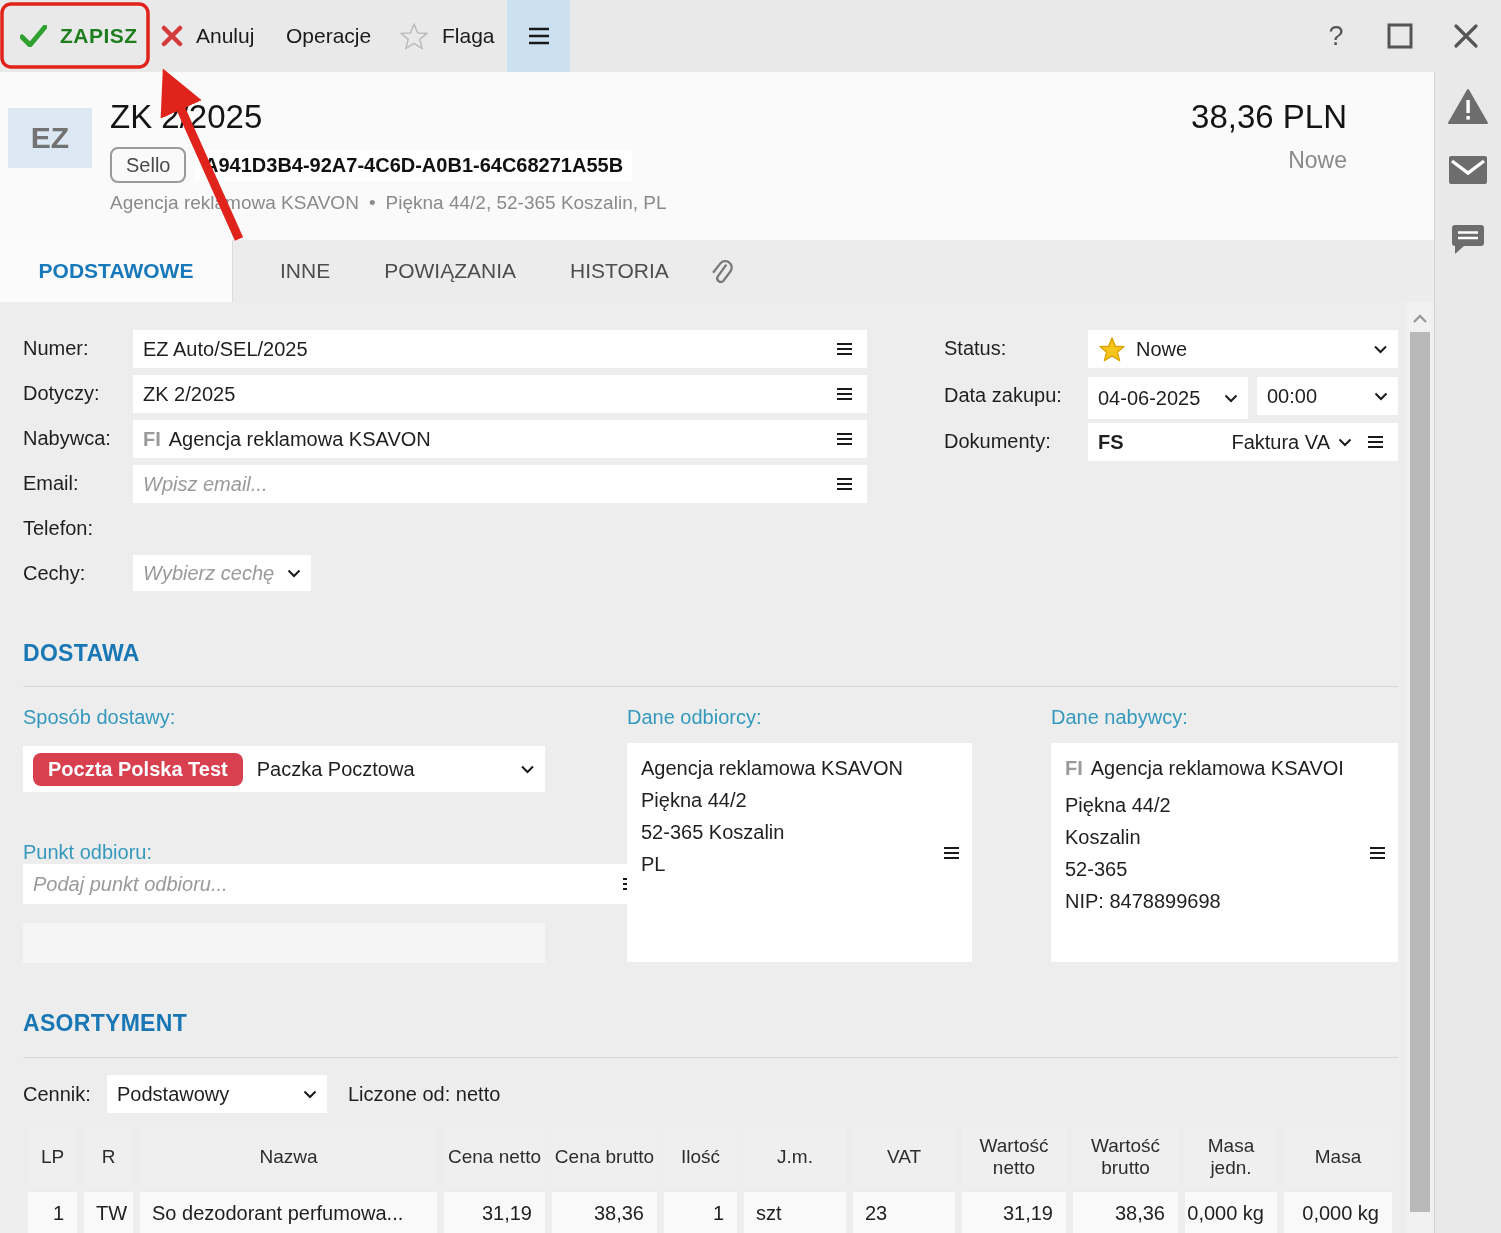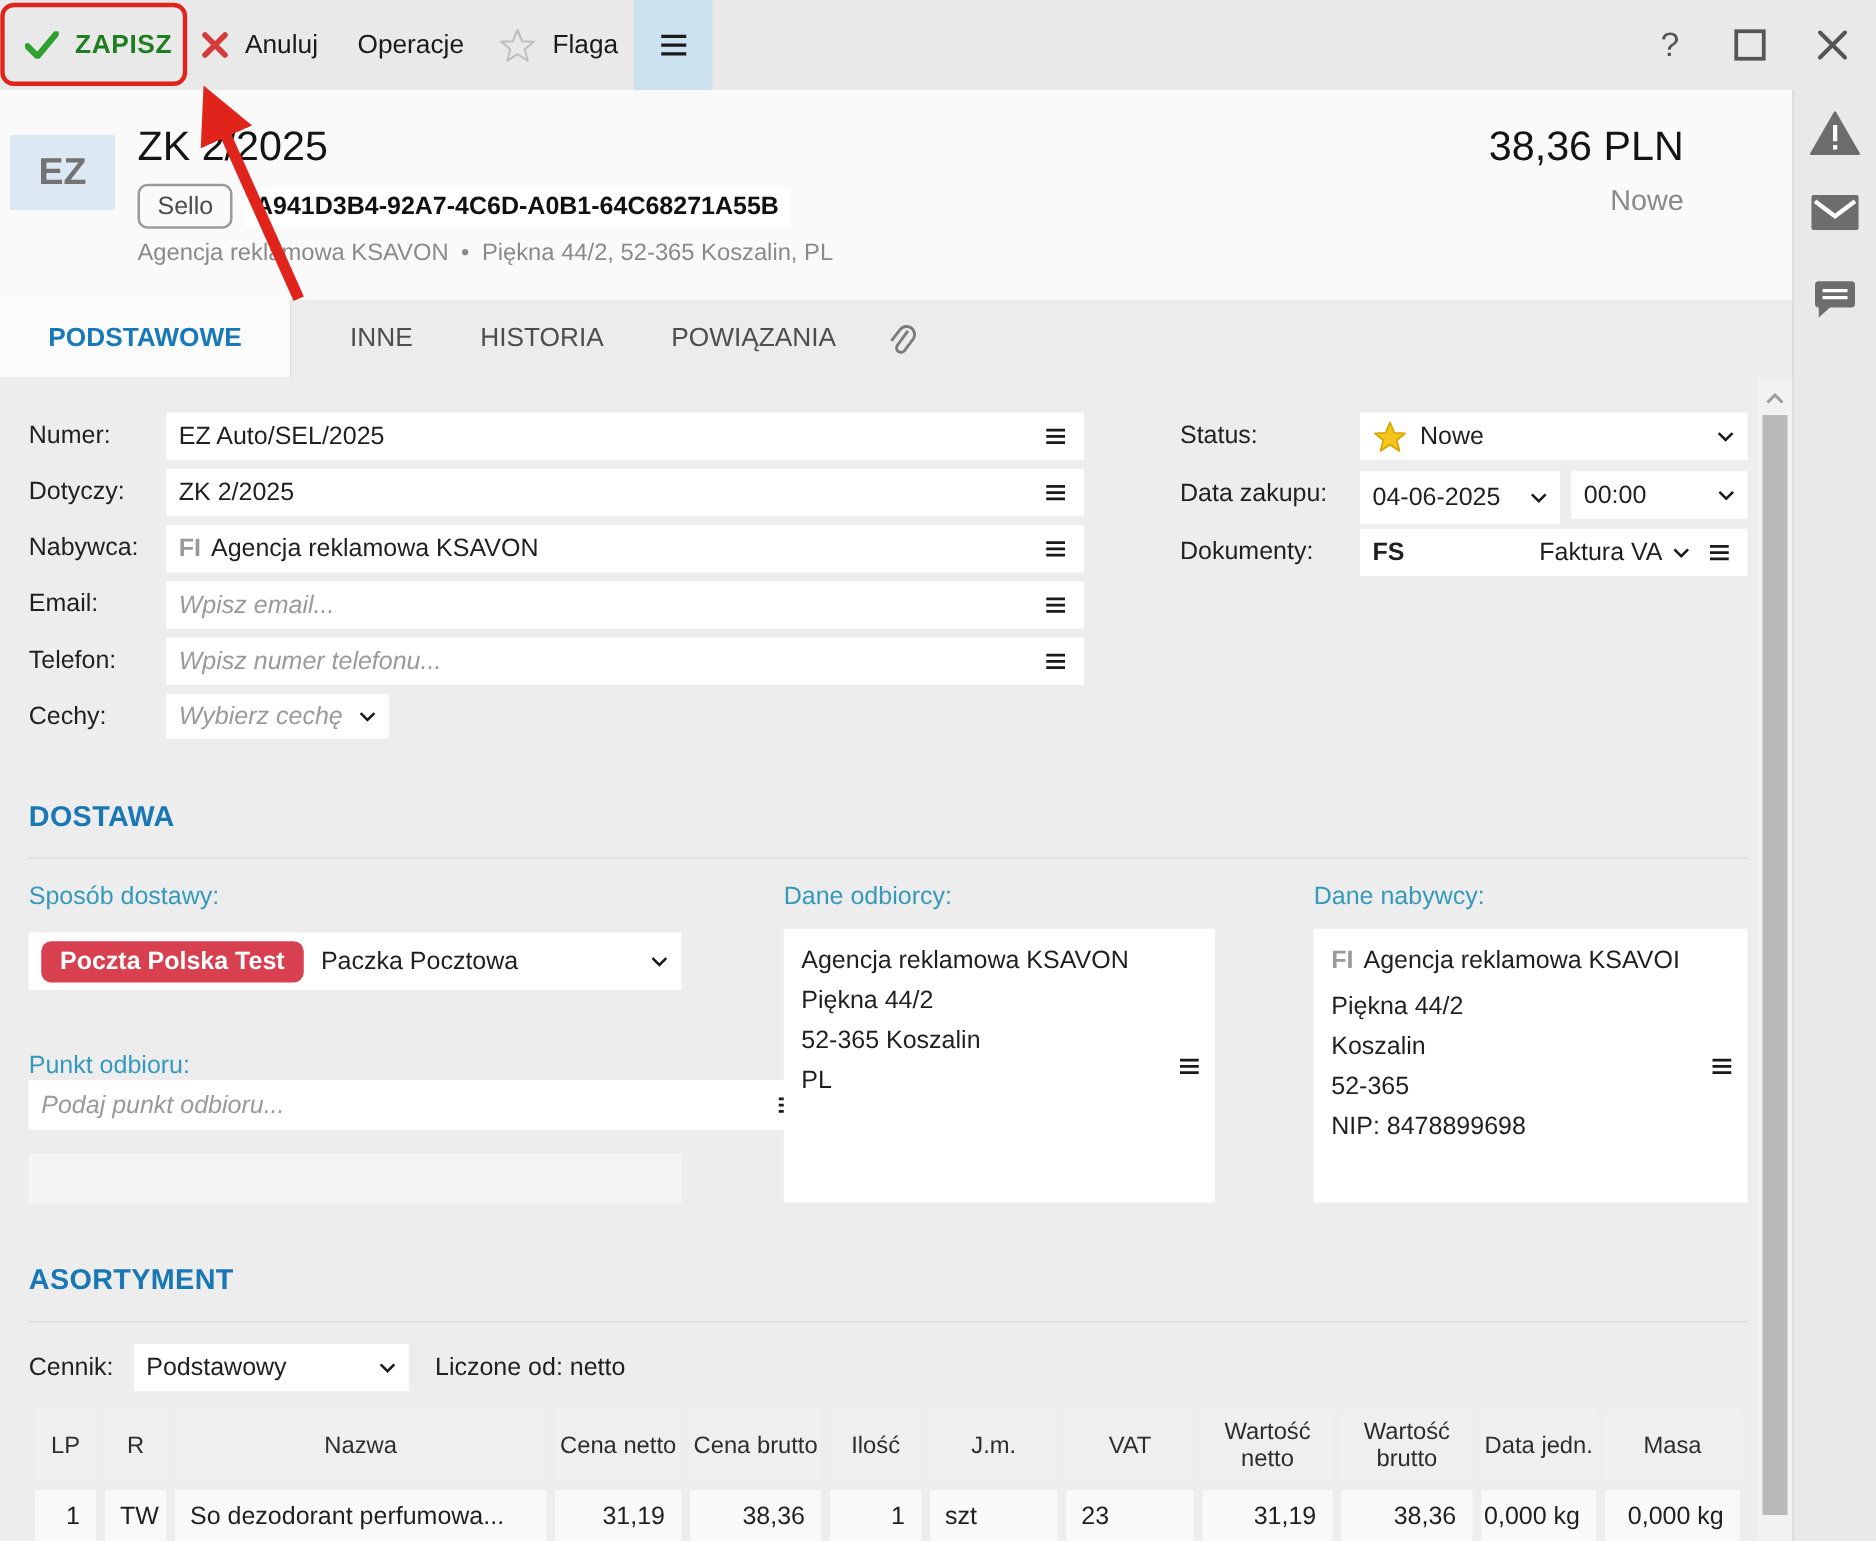--- a/index.html
+++ b/index.html
@@ -137,22 +137,22 @@
     <span>•</span>
     <span>Piękna  44/2, 52-365 Koszalin, PL</span>
   </div>
   <div class="amount">38,36 PLN</div>
   <div class="doc-state">Nowe</div>
 </div>
 
 <div class="tabbar">
   <div class="tab active">PODSTAWOWE</div>
   <div class="tab" style="margin-left:20px;">INNE</div>
+  <div class="tab">POWIĄZANIA</div>
   <div class="tab">HISTORIA</div>
-  <div class="tab">POWIĄZANIA</div>
   <div class="tab-clip">
     <span>
       <svg width="28" height="30" viewBox="0 0 24 26">
           <path d="M17.5 7.5 L10 17.8 a3.1 3.1 0 0 0 5 3.6 L21.3 13 a5.6 5.6 0 0 0-9-6.6 L6 14.5" fill="none" stroke="#7a7a7a" stroke-width="2"></path>
         </svg>
     </span>
   </div>
 </div>
 
 <div class="content">
@@ -192,28 +192,20 @@
   <div class="field" style="left:133px; top:163px; width:734px; height:38px;">
     <span class="grow placeholder">Wpisz email...</span>
     <span class="menu-btn">
         <svg width="17" height="14" viewBox="0 0 17 14">
           <path d="M1 2 H16 M1 7 H16 M1 12 H16" stroke="#1a1a1a" stroke-width="2.2"></path>
         </svg>
       </span>
   </div>
 
   <div class="f-label" style="left:23px; top:215px;">Telefon:</div>
-  <div class="field" style="left:133px; top:208px; width:734px; height:38px;">
-    <span class="grow placeholder">Wpisz numer telefonu...</span>
-    <span class="menu-btn">
-        <svg width="17" height="14" viewBox="0 0 17 14">
-          <path d="M1 2 H16 M1 7 H16 M1 12 H16" stroke="#1a1a1a" stroke-width="2.2"></path>
-        </svg>
-      </span>
-  </div>
 
   <div class="f-label" style="left:23px; top:260px;">Cechy:</div>
   <div class="field" style="left:133px; top:253px; width:178px; height:36px;justify-content:center;">
     <span class="grow placeholder">Wybierz cechę</span>
     <span>
         <svg width="14" height="9" viewBox="0 0 14 9">
           <path d="M1.5 1.5 L7 7 L12.5 1.5" fill="none" stroke="#1a1a1a" stroke-width="2"></path>
         </svg>
       </span>
   </div>
@@ -339,21 +331,21 @@
     <div class="cell c0">LP</div>
     <div class="cell c1">R</div>
     <div class="cell c2">Nazwa</div>
     <div class="cell c3">Cena netto</div>
     <div class="cell c4">Cena brutto</div>
     <div class="cell c5">Ilość</div>
     <div class="cell c6">J.m.</div>
     <div class="cell c7">VAT</div>
     <div class="cell c8">Wartość netto</div>
     <div class="cell c9">Wartość brutto</div>
-    <div class="cell c10">Data jedn.</div>
+    <div class="cell c10">Masa jedn.</div>
     <div class="cell c11">Masa</div>
   </div>
   <div class="tbl-row data" style="top:890px;">
     <div class="cell c0 num">1</div>
     <div class="cell c1 txt">TW</div>
     <div class="cell c2 txt">So dezodorant perfumowa...</div>
     <div class="cell c3 num">31,19</div>
     <div class="cell c4 num">38,36</div>
     <div class="cell c5 num">1</div>
     <div class="cell c6 txt">szt</div>

